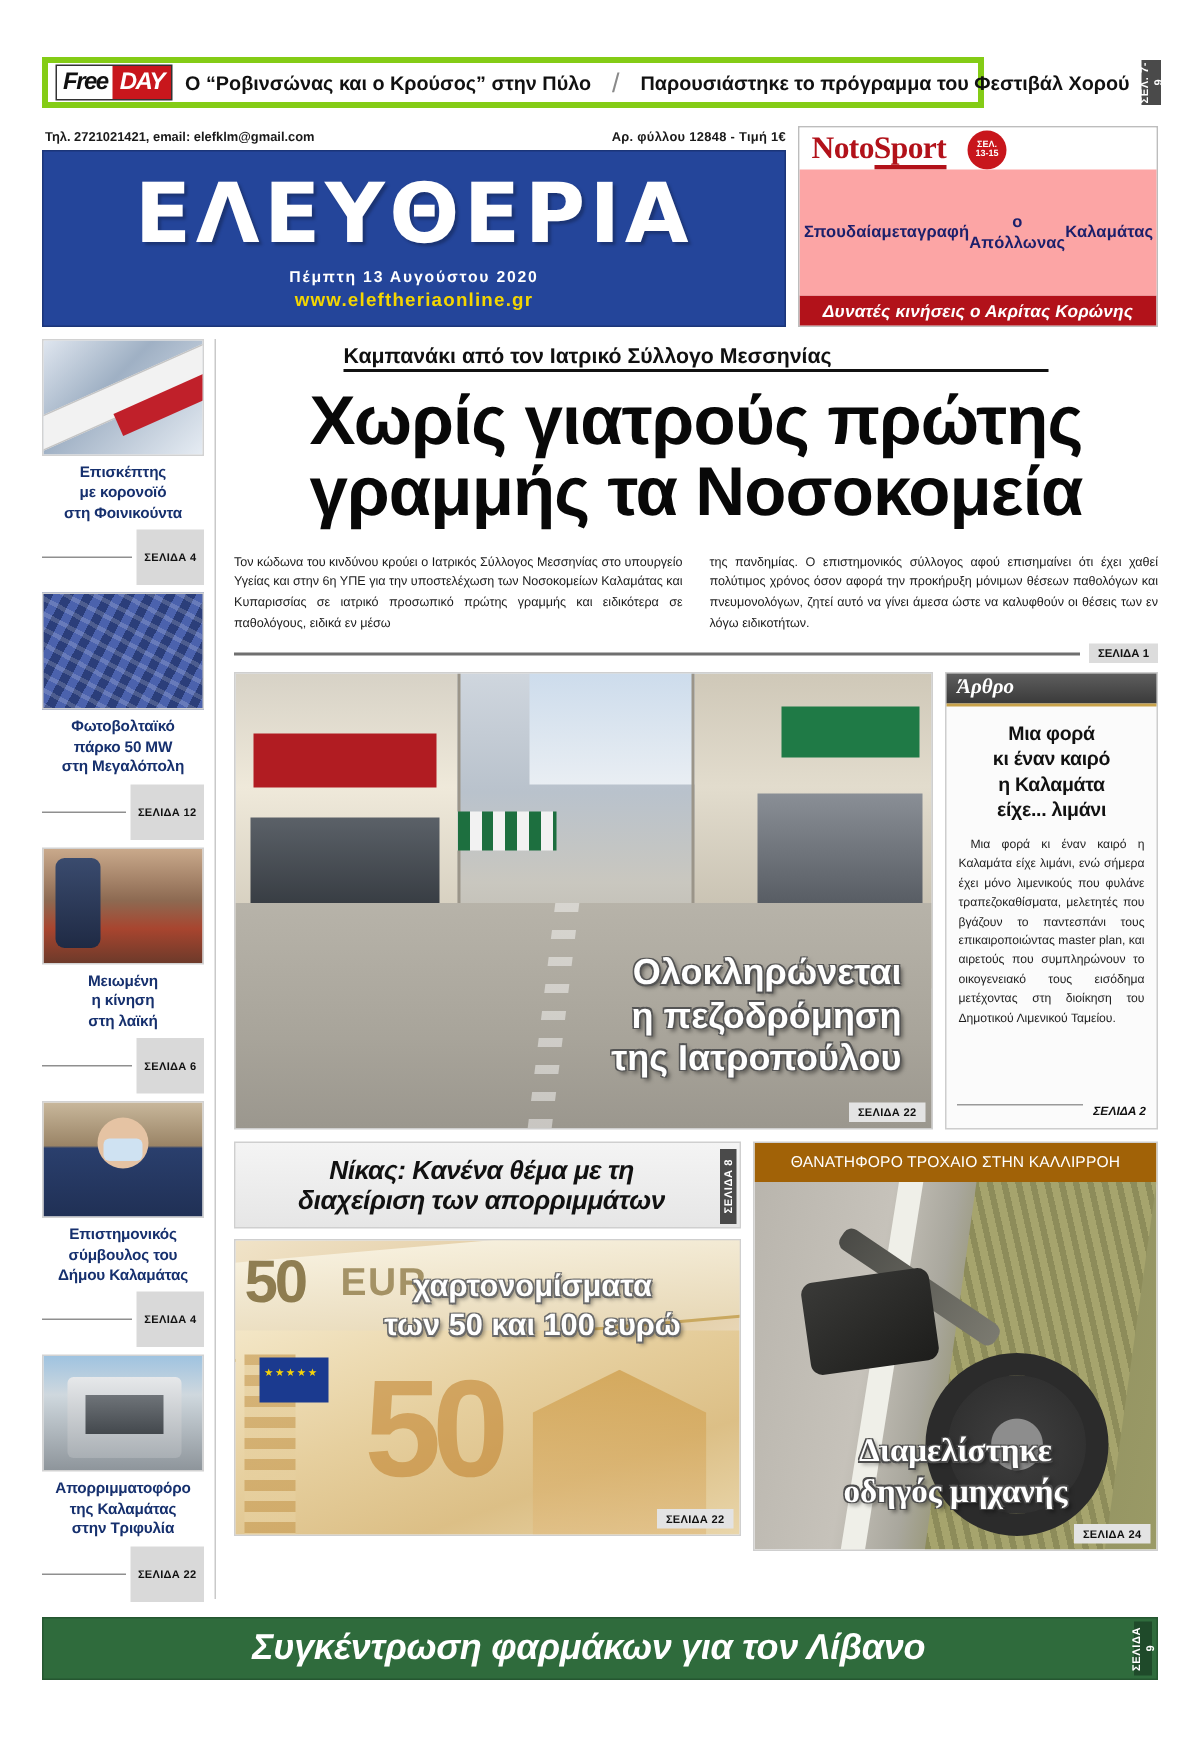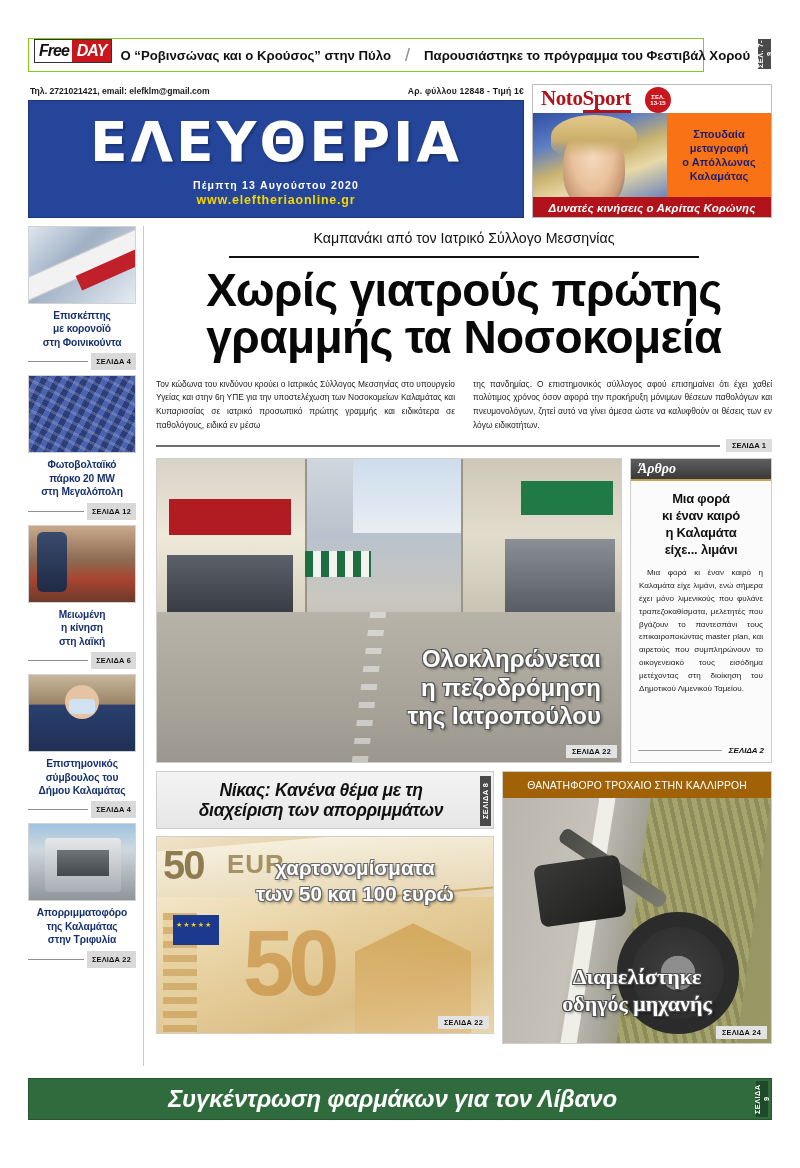--- a/index.html
+++ b/index.html
@@ -6,23 +6,23 @@
   html, body {
     width: 800px; height: 1168px;
     background: #ffffff;
     font-family: "Liberation Sans", sans-serif;
     overflow: hidden;
   }
   .page { position: relative; width: 800px; height: 1168px; background: #fff; }
 
   
   .topstrip {
-    position: absolute; left: 28px; top: 38px; width: 676px; height: 34px;
-    border: 1px solid #84cc16; background: #fff;
-    display: flex; 
+    position: absolute; left: 28px; top: 38px; width: 628px; height: 34px;
+    border: 4px solid #84cc16; background: #fff;
+    display: flex; align-items: center;
   }
   .freeday {
     margin-left: 5px; display: flex; align-items: stretch; height: 24px;
     border: 1px solid #333; overflow: hidden; flex: none;
   }
   .freeday .fd-free {
     background: #ffffff; color: #111; font-weight: bold; font-style: italic;
     font-size: 16px; line-height: 22px; padding: 0 3px 0 4px; letter-spacing: -1px;
   }
   .freeday .fd-day {
@@ -99,21 +99,21 @@
     content: ""; position: absolute; left: 30px; top: 10px; width: 62px; height: 86px;
     border-radius: 50% 50% 42% 42%;
     background: radial-gradient(ellipse at 48% 34%, #f6dcc0 0%, #e8c09b 46%, #c99a76 72%, #2a3f86 100%);
   }
   .ns-photo::after {
     content: ""; position: absolute; left: 18px; top: 2px; width: 86px; height: 42px;
     border-radius: 50% 50% 30% 30%;
     background: linear-gradient(180deg,#e3c98c 0%, #cbae6a 60%, rgba(203,174,106,0) 100%);
   }
   .ns-text {
-    flex: 1; background: #f97316; display: flex; flex-direction: column;
+    flex: 1; background: #fca5a5; display: flex; flex-direction: row;
     align-items: center; justify-content: center; padding: 2px 3px;
   }
   .ns-text span {
     display: block; text-align: center; font-size: 11px; font-weight: bold;
     color: #1b1f6b; line-height: 1.28; letter-spacing: .1px;
   }
   .ns-foot {
     height: 21px; background: #b2121a; color: #fff;
     display: flex; align-items: center; justify-content: center;
     font-size: 11.5px; font-weight: bold; font-style: italic; letter-spacing: .1px;
@@ -132,21 +132,21 @@
   .sb-cap {
     text-align: center; font-size: 10.2px; color: #16306e; font-weight: bold;
     line-height: 1.32; margin-top: 5px; letter-spacing: -.1px;
   }
   .sb-page {
     display: flex; align-items: center; gap: 3px; margin-top: 4px; margin-bottom: 3px;
   }
   .sb-page .rule { flex: 1; height: 1px; background: #8f8f8f; }
   .sb-page .pill {
     background: #d9d9d9; color: #111; font-size: 7.4px; font-weight: bold;
-    padding: 4px 5px; letter-spacing: .2px; white-space: nowrap;
+    padding: 14px 5px; letter-spacing: .2px; white-space: nowrap;
   }
 
   
   .ph-covid { background: linear-gradient(135deg,#dfe6ef 0%,#9fb0c4 40%,#e6ecf3 100%); }
   .ph-covid::before {
     content:""; position:absolute; left:-12px; top:22px; width:150px; height:20px;
     background:#f2f2f2; border:1px solid #c4c4c4; transform: rotate(-24deg);
   }
   .ph-covid::after {
     content:""; position:absolute; left:46px; top:30px; width:90px; height:16px;
@@ -178,22 +178,22 @@
   }
   .ph-truck::after {
     content:""; position:absolute; left:28px; top:26px; width:52px; height:26px;
     background: linear-gradient(180deg,#6f7479,#43484d);
   }
 
   
   .main { position: absolute; left: 128px; top: 0; width: 616px; }
 
   .kicker {
-    text-align: center; font-size: 14.2px; font-weight: normal; color: #101010;
-    border-bottom: 2px solid #111; padding-bottom: 10px; width: 470px; margin: 4px auto 0;
+    font-size: 14.2px; font-weight: bold; color: #101010;
+    border-bottom: 2px solid #111; padding-bottom: 0; width: 470px; margin: 4px auto 0;
   }
   .headline {
     text-align: center; font-size: 46px; font-weight: bold; color: #080808;
     line-height: 1.03; letter-spacing: -.6px; margin-top: 9px;
   }
   .lede {
     display: flex; gap: 18px; margin-top: 14px; padding-top: 2px;
   }
   .lede p {
     flex: 1; font-size: 8.4px; line-height: 1.62; color: #1b1b1b; text-align: justify;
@@ -286,21 +286,21 @@
   }
   .arthro-title {
     text-align: center; font-size: 13px; font-weight: bold; color: #111;
     line-height: 1.3; padding: 10px 6px 0; letter-spacing: -.2px;
   }
   .arthro-body {
     font-size: 8.1px; line-height: 1.6; color: #1c1c1c; text-align: justify;
     padding: 8px 8px 0; text-indent: 8px; flex: 1;
   }
   .arthro-foot {
-    display: flex; align-items: center; gap: 7px; padding: 0 7px 7px;
+    display: flex; gap: 7px; padding: 0 7px 7px;
   }
   .arthro-foot .rule { flex: 1; height: 1px; background: #9a9a9a; }
   .arthro-foot .pill {
     font-size: 8px; font-weight: bold; font-style: italic; color: #111; white-space: nowrap;
   }
 
   
   .lower-row { display: flex; gap: 8px; margin-top: 8px; }
   .lower-left { width: 338px; }
 
@@ -489,21 +489,21 @@
 στη Φοινικούντα</div>
         <div class="sb-page">
           <span class="rule"></span>
           <span class="pill">ΣΕΛΙΔΑ 4</span>
         </div>
       </div>
 
       <div class="sb-item">
         <div class="sb-photo ph-solar"></div>
         <div class="sb-cap" style="white-space:pre-line">Φωτοβολταϊκό
-πάρκο 20 MW
+πάρκο 50 MW
 στη Μεγαλόπολη</div>
         <div class="sb-page">
           <span class="rule"></span>
           <span class="pill">ΣΕΛΙΔΑ 12</span>
         </div>
       </div>
 
       <div class="sb-item">
         <div class="sb-photo ph-market"></div>
         <div class="sb-cap" style="white-space:pre-line">Μειωμένη

